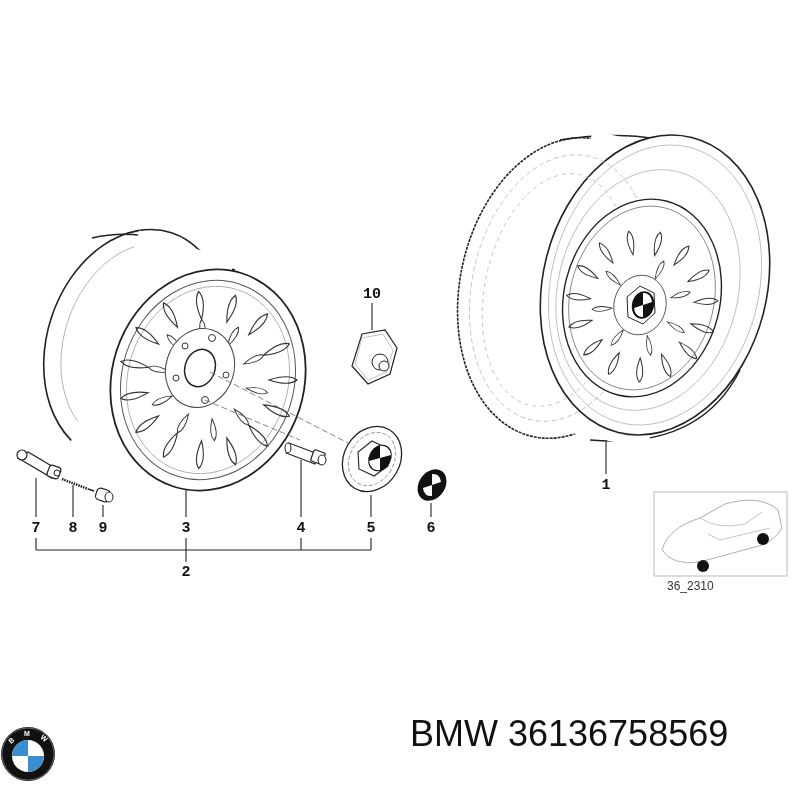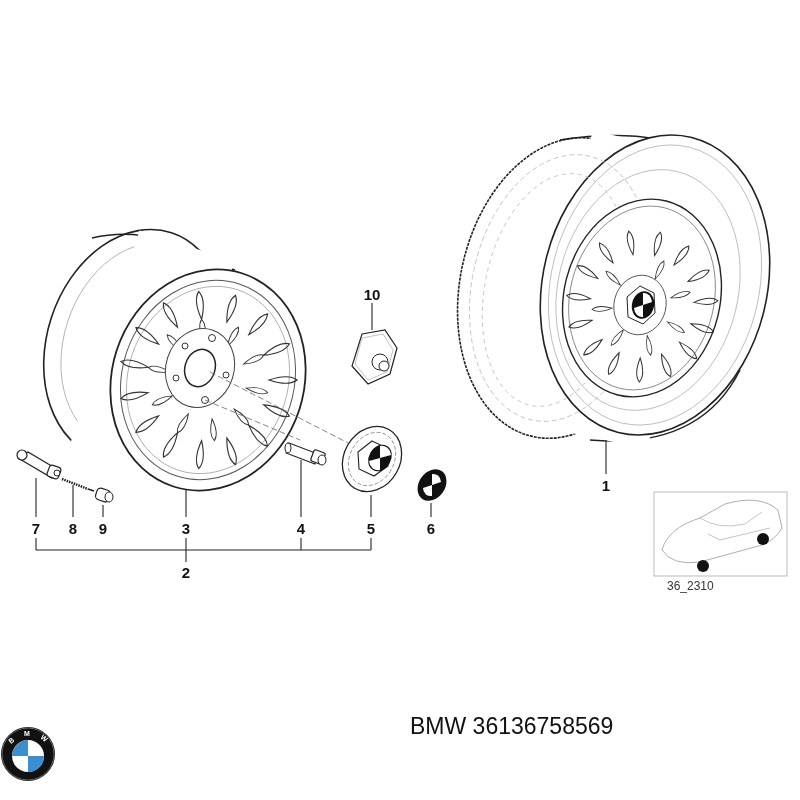--- a/index.html
+++ b/index.html
@@ -1,20 +1,20 @@
 <!DOCTYPE html>
 <html><head>
 <meta charset="utf-8">
 <style>
   html, body { margin: 0; padding: 0; background: #ffffff; }
   body { width: 800px; height: 800px; position: relative; overflow: hidden; font-family: "Liberation Sans", sans-serif; }
   .diagram { position: absolute; left: 0; top: 0; width: 800px; height: 800px; }
-  .callout { position: absolute; font-family: Liberation Sans, sans-serif; font-weight: bold; font-size: 15px; color: #111; transform: translateX(-50%); line-height: 1; text-align: center; }
+  .callout { position: absolute; font-family: Liberation Mono, monospace; font-weight: bold; font-size: 15px; color: #111; transform: translateX(-50%); line-height: 1; text-align: center; }
   .thumb-caption { position: absolute; left: 667px; top: 579px; font-family: "Liberation Sans", sans-serif; font-size: 12px; color: #333; }
-  .part-label { position: absolute; left: 410px; top: 713px; font-family: "Liberation Sans", sans-serif; font-size: 23px; color: #111; letter-spacing: 0px; white-space: nowrap; }
+  .part-label { position: absolute; left: 410px; top: 713px; font-family: "Liberation Sans", sans-serif; font-size: 36px; color: #111; letter-spacing: 0px; white-space: nowrap; }
   .brand-logo { position: absolute; left: 0; top: 726px; width: 56px; height: 56px; }
 </style>
 </head>
 <body>
 
 <svg class="diagram" viewBox="0 0 800 800" xmlns="http://www.w3.org/2000/svg">
   <defs>
     <g id="spoke-cell">
       <path d="M0,-10 Q6,-4 0,10 Q-6,-4 0,-10Z" fill="none" stroke="#333" stroke-width="1"></path>
     </g>

